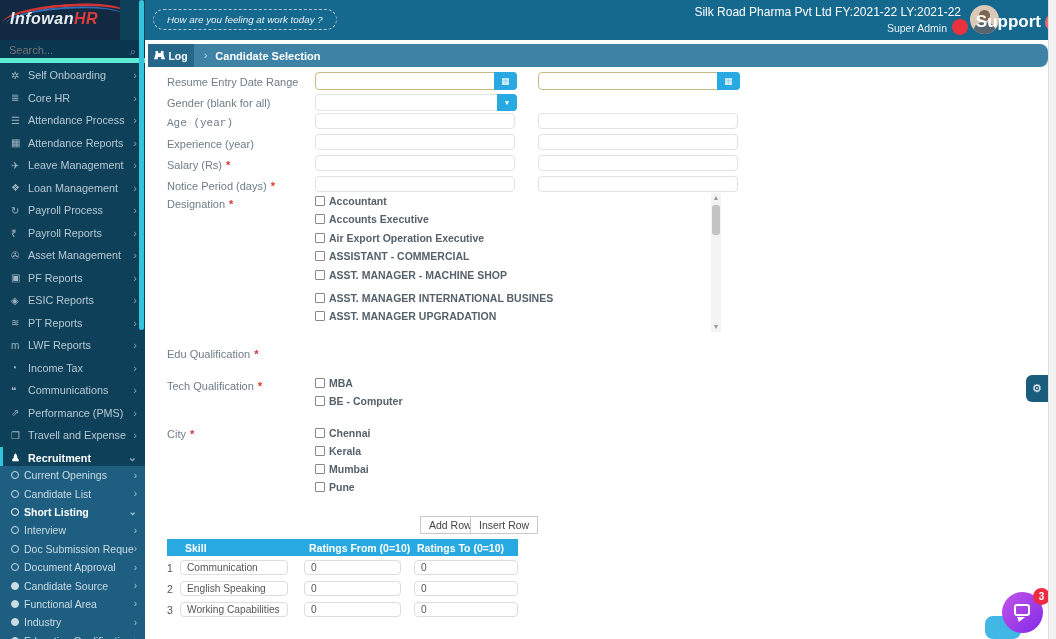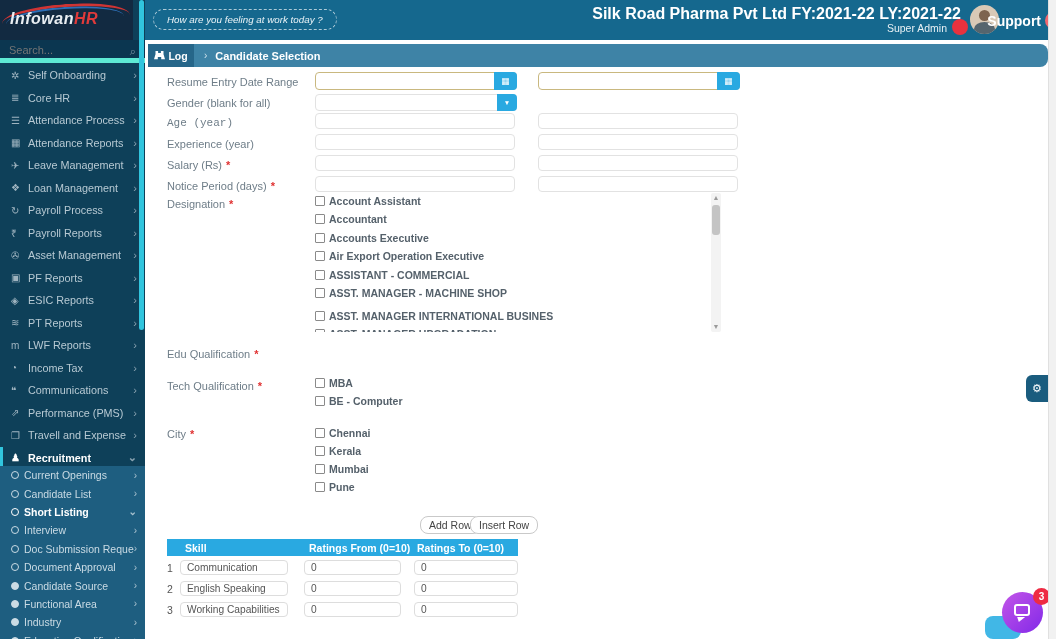--- a/index.html
+++ b/index.html
@@ -1,21 +1,21 @@
 <!DOCTYPE html>
 <html><head>
 <meta charset="utf-8">
 <style>
   * { margin:0; padding:0; box-sizing:border-box; }
   html,body { width:1056px; height:639px; overflow:hidden; background:#fff;
     font-family:"Liberation Sans", sans-serif; }
 
   
   #sidebar { position:absolute; left:0; top:0; width:145px; height:639px; background:#0e4059; }
-  #logo-area { position:absolute; left:0; top:0; width:133px; height:40px; background:#122a41; overflow:hidden; }
+  #logo-area { position:absolute; left:0; top:0; width:120px; height:40px; background:#122a41; overflow:hidden; }
   #logo { position:absolute; left:10px; top:10px; font-style:italic; font-weight:bold; font-size:16px; letter-spacing:.5px; }
   #logo .lg-main { color:#e9eef2; }
   #logo .lg-accent { color:#e03a3a; }
   #logo-swoosh { position:absolute; left:2px; top:4px; width:128px; height:30px;
     border-top:3px solid #cf3434; border-radius:50%; transform:rotate(-4deg); }
   #logo-swoosh2 { position:absolute; left:6px; top:7px; width:118px; height:26px;
     border-top:2px solid #2d6fb7; border-radius:50%; transform:rotate(-4deg); }
   #search-bar { position:absolute; left:0; top:40px; width:145px; height:23px; background:#0b3650; border-bottom:5px solid #5eead4; }
   #search-bar input { width:118px; height:100%; background:transparent; border:0; outline:none;
     color:#93a8b5; font-size:11px; padding-left:9px; font-family:"Liberation Sans",sans-serif; }
@@ -34,29 +34,29 @@
   .smi.active { color:#fff; font-weight:bold; }
   .smi.active .dot { border-color:#fff; }
   .smi .lbl { flex:1; white-space:nowrap; overflow:hidden; }
   .smi .chev { color:#a9c2cf; font-size:10px; }
   #sidebar-scroll-thumb { position:absolute; left:139px; top:0; width:5px; height:330px; background:#31c5de; border-radius:3px; z-index:5; }
 
   
   #topbar { position:absolute; left:145px; top:0; width:911px; height:40px; background:#15688e; }
   #mood-pill { position:absolute; left:8px; top:9px; padding:4px 13px; border:1px dashed rgba(255,255,255,.65);
     border-radius:12px; color:#eaf3f7; font-size:9.8px; font-style:italic; cursor:pointer; background:transparent; }
-  #company-line { position:absolute; right:95px; top:5px; color:#fff; font-weight:bold; font-size:16px; white-space:nowrap; }
+  #company-line { position:absolute; right:95px; top:5px; color:#fff; font-weight:normal; font-size:12px; white-space:nowrap; }
   #role-line { position:absolute; right:109px; top:22px; color:#e8f1f5; font-size:10.5px; }
   #notif-dot { position:absolute; right:88px; top:19px; width:16px; height:16px; border-radius:50%; background:#e8323e; }
   #avatar { position:absolute; right:57px; top:5px; width:29px; height:29px; border-radius:50%;
     background:#d9c9b6; overflow:hidden; cursor:pointer; }
   #avatar .head { position:absolute; left:9px; top:5px; width:11px; height:11px; border-radius:50%; background:#7d6450; }
   #avatar .body { position:absolute; left:4px; top:17px; width:21px; height:14px; border-radius:50% 50% 0 0; background:#56656e; }
   #support { position:absolute; right:-6px; top:12px; display:flex; align-items:center; cursor:pointer; }
-  #support .slbl { color:#fff; font-weight:bold; font-size:14px; margin-right:4px; }
+  #support .slbl { color:#fff; font-weight:bold; font-size:17px; margin-right:4px; }
   #support .target { width:17px; height:17px; border-radius:50%; background:#fff; border:3.5px solid #f2686f; position:relative; }
   #support .target:after { content:""; position:absolute; left:3px; top:3px; width:4px; height:4px; border-radius:50%; background:#ee4752; }
 
   
   #crumbbar { position:absolute; left:148px; top:44px; width:900px; height:23px; background:#3e83a6; display:flex; align-items:center;border-radius:8px; }
   #crumb-tab { height:23px; width:46px; background:#266689; color:#fff; font-weight:bold; font-size:10.5px;
     display:flex; align-items:center; justify-content:center; gap:3px; cursor:pointer; }
   #crumbbar .sep { color:#cfe2ec; font-size:10px; margin:0 8px 0 10px; }
   #crumb-page { color:#fff; font-weight:bold; font-size:11px; }
 
@@ -76,21 +76,21 @@
   .dd-btn { position:absolute; right:-1px; top:-1px; width:20px; height:17px; background:#29a9e1; border:0;
     border-radius:0 4px 4px 0; color:#fff; font-size:6.5px; cursor:pointer; line-height:17px; text-align:center; padding:0; }
   .ckrow { position:absolute; display:flex; align-items:center; height:16px; }
   .cb { width:10px; height:10px; border:1px solid #8a8a8a; border-radius:1px; background:#fff; margin-right:4px; cursor:pointer; flex:0 0 10px; }
   .cklbl { font-size:10.5px; font-weight:bold; color:#55616b; white-space:nowrap; }
   #desig-list { position:absolute; left:170px; top:126px; width:400px; height:139px; overflow:hidden; }
   #desig-sb { position:absolute; left:566px; top:126px; width:10px; height:139px; background:#f3f3f3; border-radius:2px; }
   #desig-sb .arr { position:absolute; left:0; width:10px; height:10px; color:#9a9a9a; font-size:7px; text-align:center; line-height:10px; cursor:pointer; }
   #desig-sb .thumb { position:absolute; left:1px; top:12px; width:8px; height:30px; background:#c4c4c4; border-radius:3px; cursor:pointer; }
 
-  .btn { position:absolute; height:18px; background:#fff; border:1px solid #c9c9c9; border-radius:8px;
+  .btn { position:absolute; height:18px; background:#fff; border:1px solid #c9c9c9; border-radius:0;
     font-size:10.5px; color:#444; cursor:pointer; padding:0 8px; font-family:"Liberation Sans",sans-serif; }
 
   
   #skills-table { position:absolute; left:22px; top:472px; width:351px; }
   #skills-head { display:flex; height:17px; background:#29a9e1; color:#fff; font-weight:bold; font-size:10.5px; align-items:center; }
   #skills-head .h1 { width:142px; padding-left:18px; }
   #skills-head .h2 { width:108px; }
   #skills-head .h3 { width:100px; }
   .srow { display:flex; align-items:center; height:19px; margin-top:2px; }
   .srow .num { width:18px; font-size:10.5px; color:#555; }
@@ -332,24 +332,20 @@
   <input class="tin" style="left: 393px; top: 88px; width: 200px;">
 
   <div class="flabel" style="top:113px;"><span>Notice Period (days)</span><span class="req">*</span></div>
   <input class="tin" style="left: 170px; top: 109px; width: 200px;">
   <input class="tin" style="left: 393px; top: 109px; width: 200px;">
 
   <div class="flabel" style="top:131px;"><span>Designation</span><span class="req">*</span></div>
   <div id="desig-list">
     <div class="ckrow" style="position:relative; margin-bottom:2.4px;">
         <span class="cb"></span>
-        <span class="cklbl">Account Assistant</span>
-      </div>
-    <div class="ckrow" style="position:relative; margin-bottom:2.4px;">
-        <span class="cb"></span>
         <span class="cklbl">Accountant</span>
       </div>
     <div class="ckrow" style="position:relative; margin-bottom:2.4px;">
         <span class="cb"></span>
         <span class="cklbl">Accounts Executive</span>
       </div>
     <div class="ckrow" style="position:relative; margin-bottom:2.4px;">
         <span class="cb"></span>
         <span class="cklbl">Air Export Operation Executive</span>
       </div>

